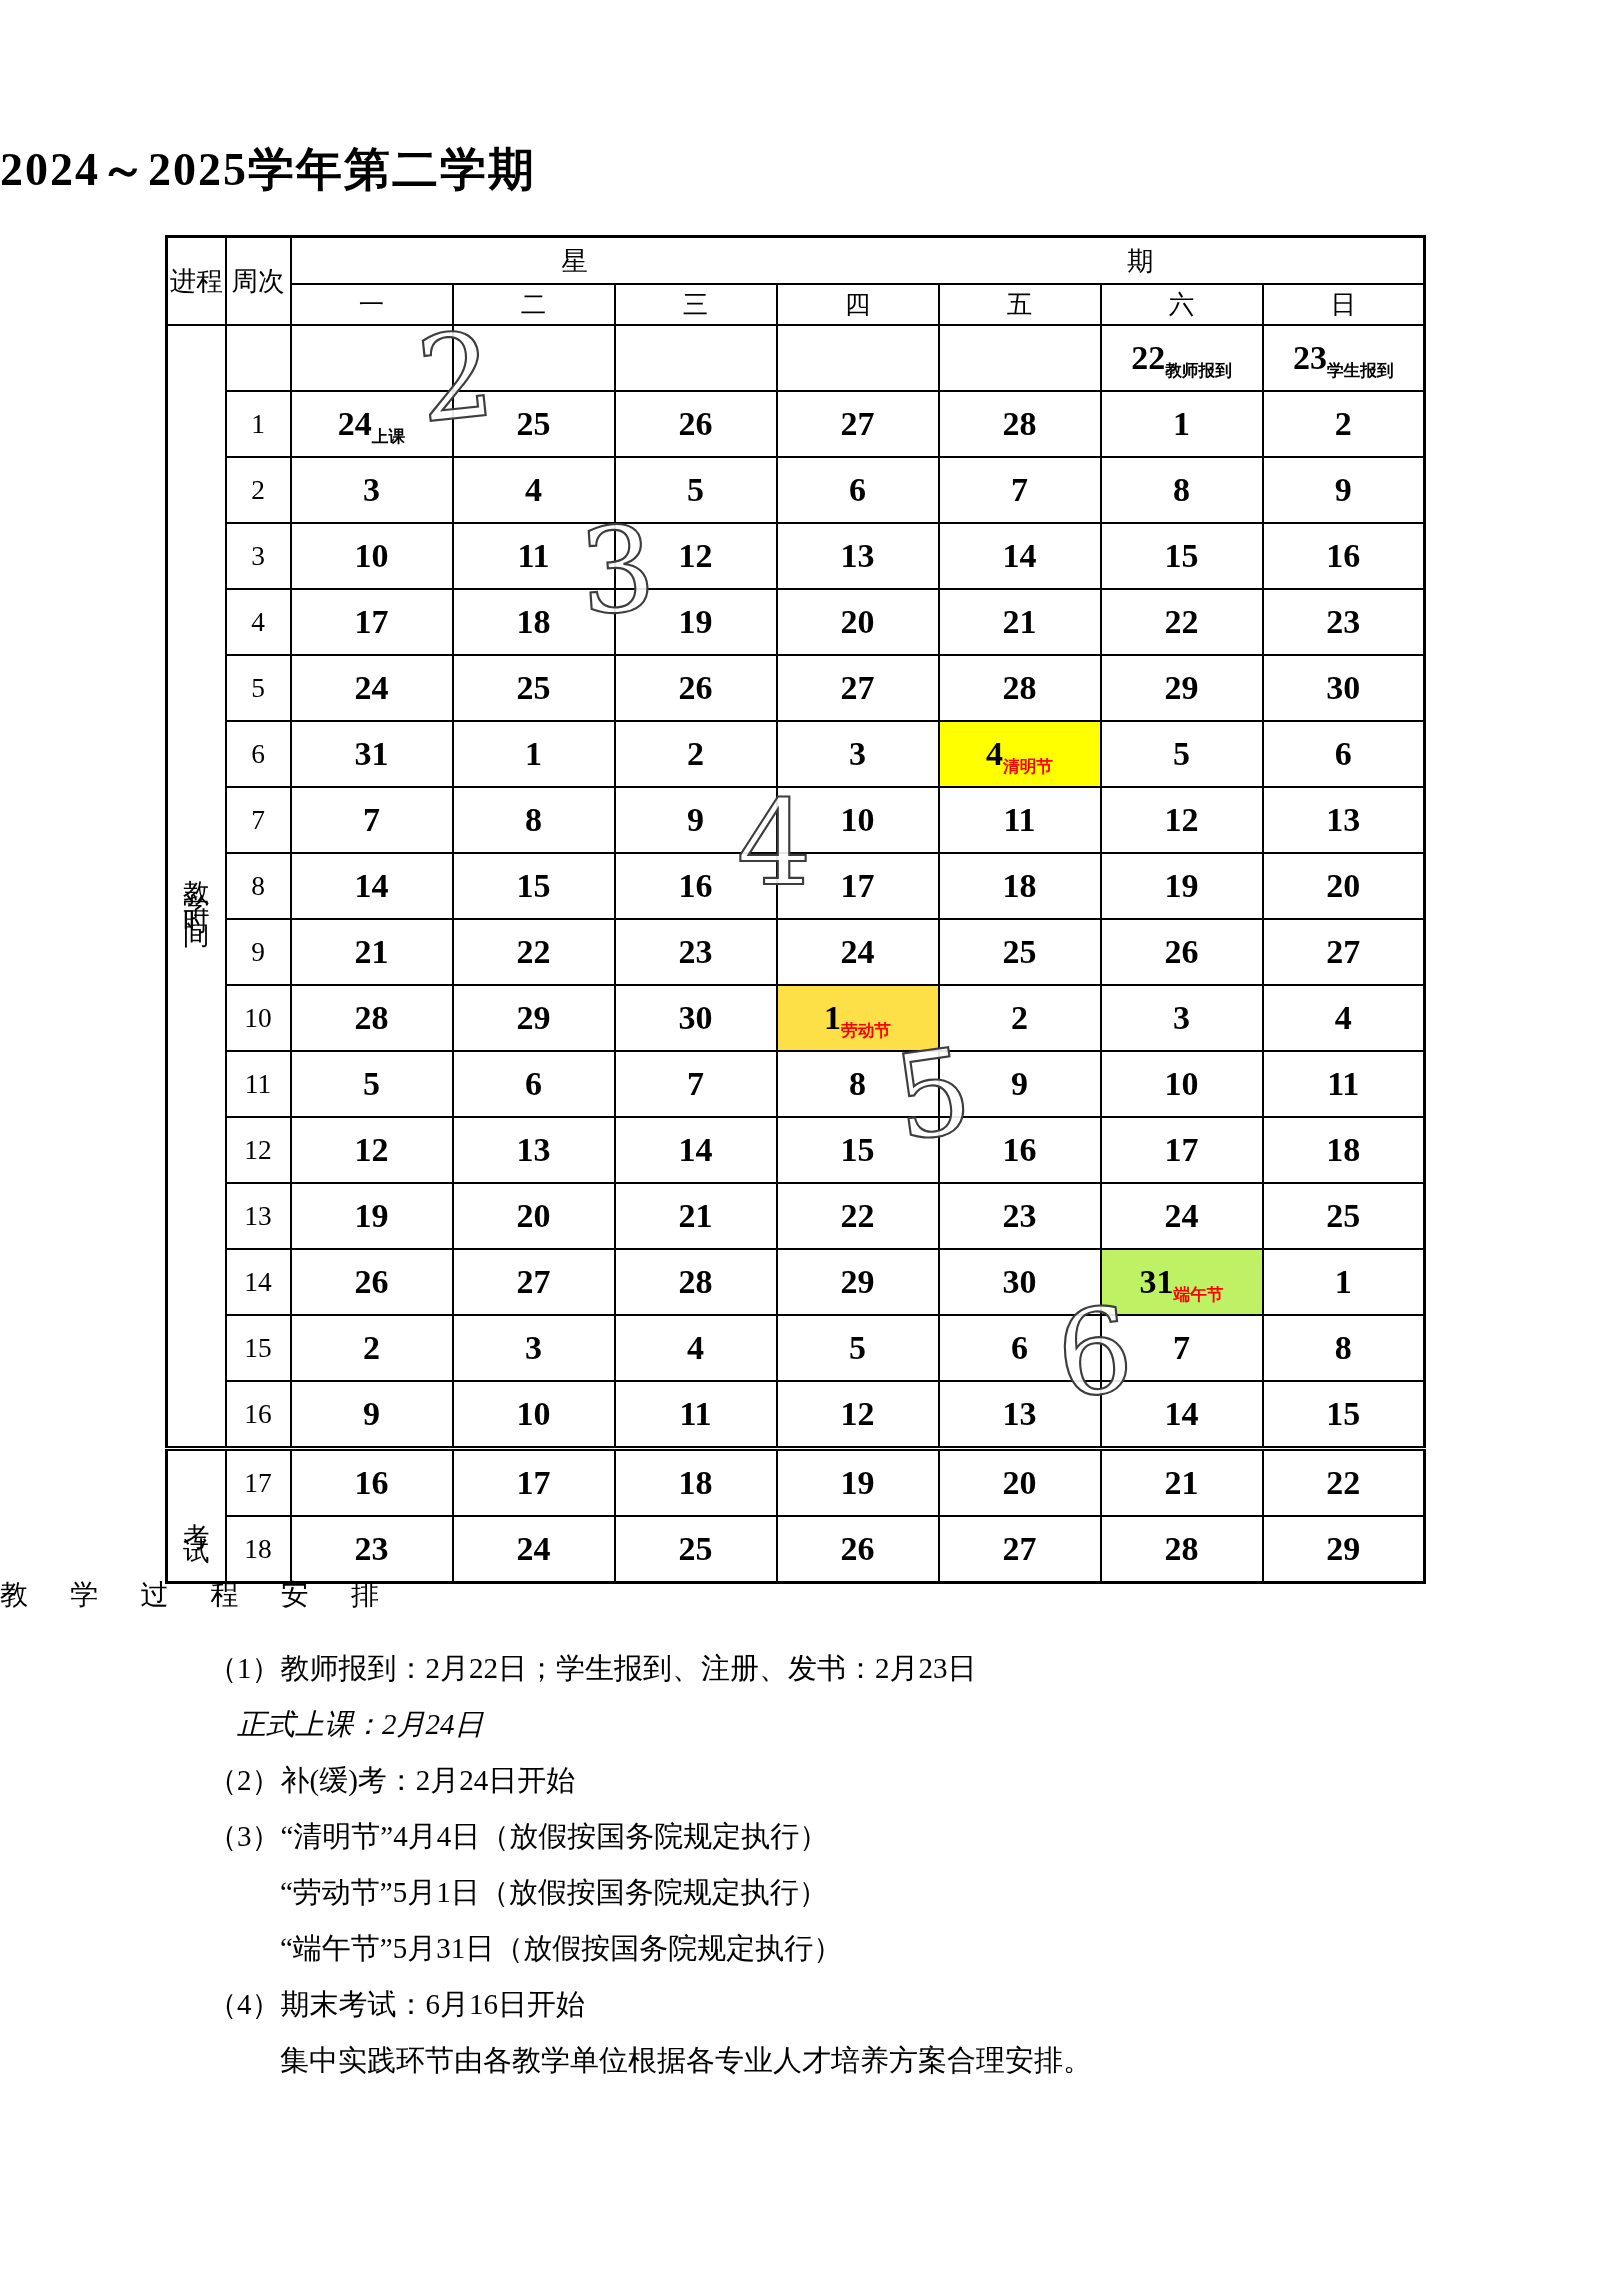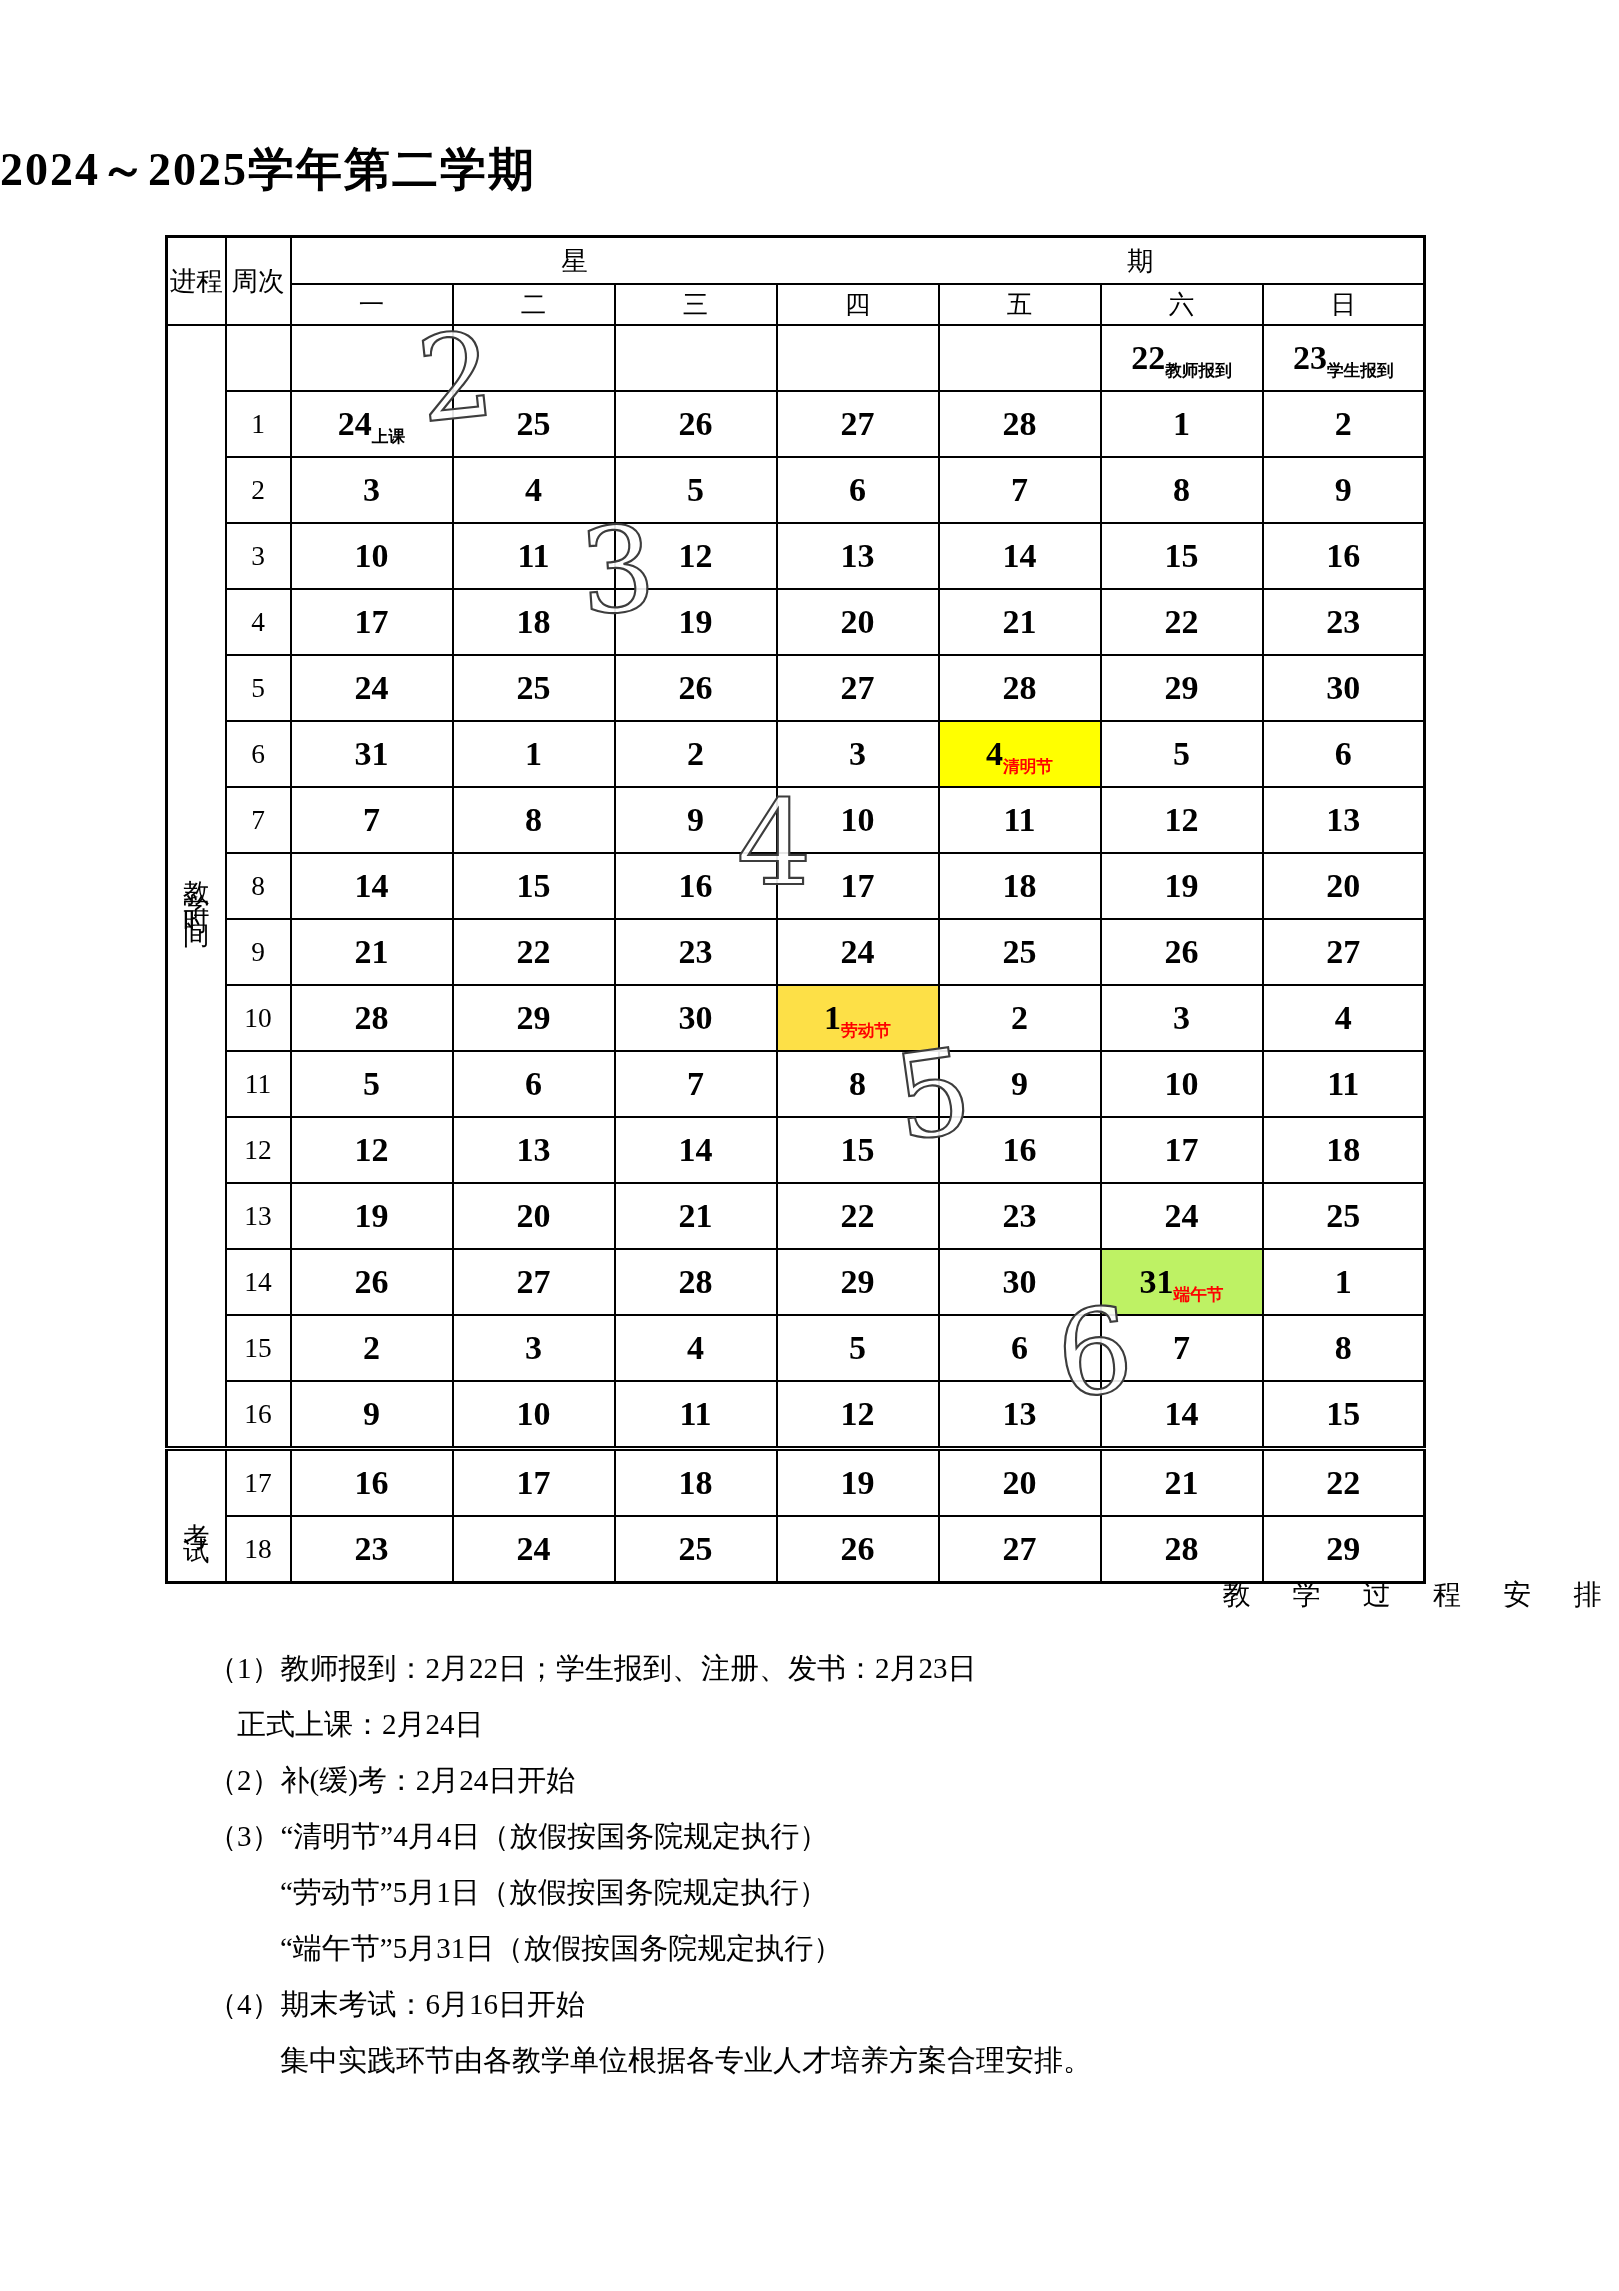--- a/index.html
+++ b/index.html
@@ -41,25 +41,25 @@
   tr.exam-sep td { border-top:5.9px double #000; }
   svg.watermarks { position:absolute; left:0; top:0; pointer-events:none; }
   svg.watermarks text {
     font-family:"DejaVu Serif","Liberation Serif",serif;
     font-size:120px; fill:#ffffff; fill-opacity:0.9;
     stroke:#3d3d3d; stroke-width:2.2px;
     text-anchor:middle; dominant-baseline:central;
   }
   .notes { position:absolute; top:1576px; left:0; width:1619px; font-size:29px; }
   .notes-heading {
-    text-align:right; font-size:28px; letter-spacing:17.6px; margin:0 0 25.5px 0;
+    text-align:left; font-size:28px; letter-spacing:17.6px; margin:0 0 25.5px 0;
     font-weight:normal;
   }
   .note-line { line-height:56px; margin-left:208px; white-space:pre; }
-  .note-line.ind1 { margin-left:237px; }
+  .note-line.ind1 { margin-left:237px;font-style:italic; }
   .note-line.ind2 { margin-left:280px; }
 </style>
 </head>
 <body>
 
 <div class="page">
 
   <div class="title">2024～2025学年第二学期</div>
 
   <table class="calendar">

